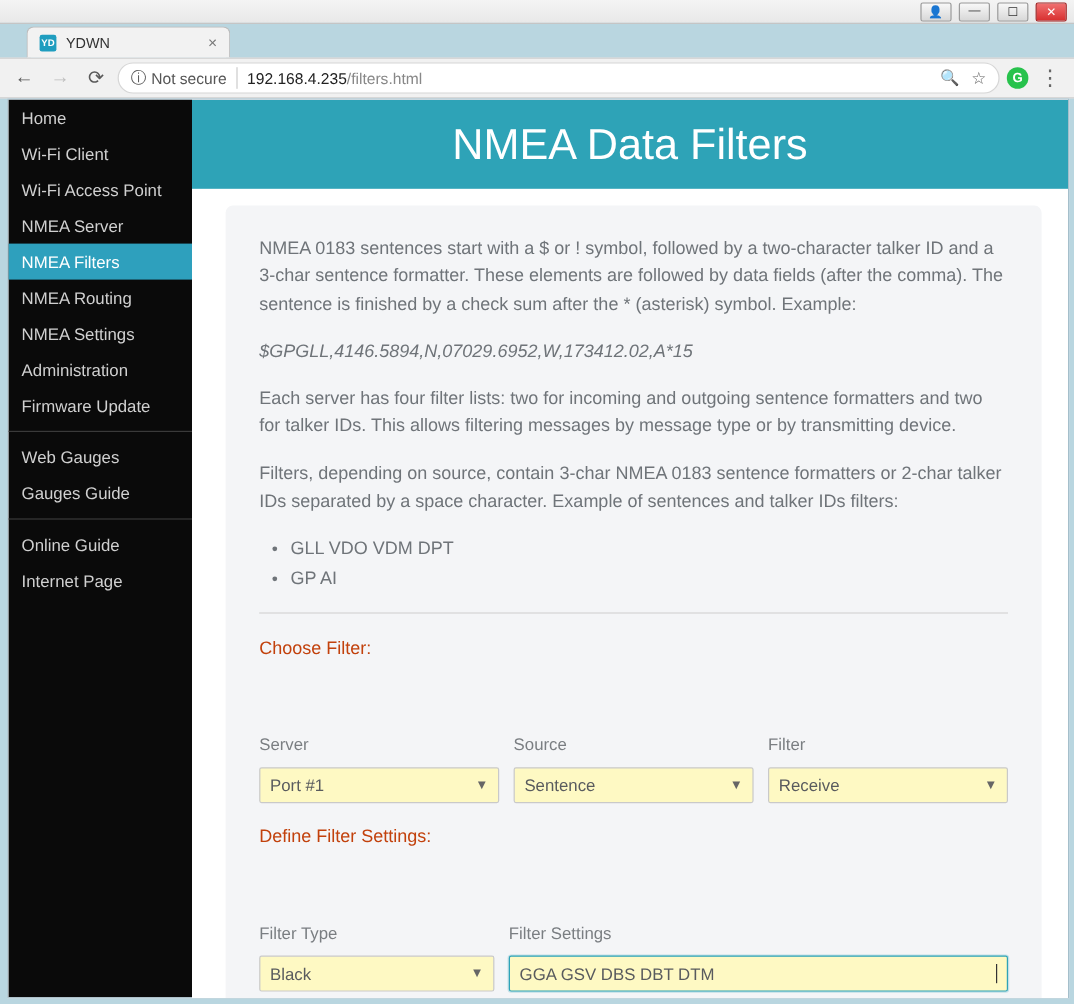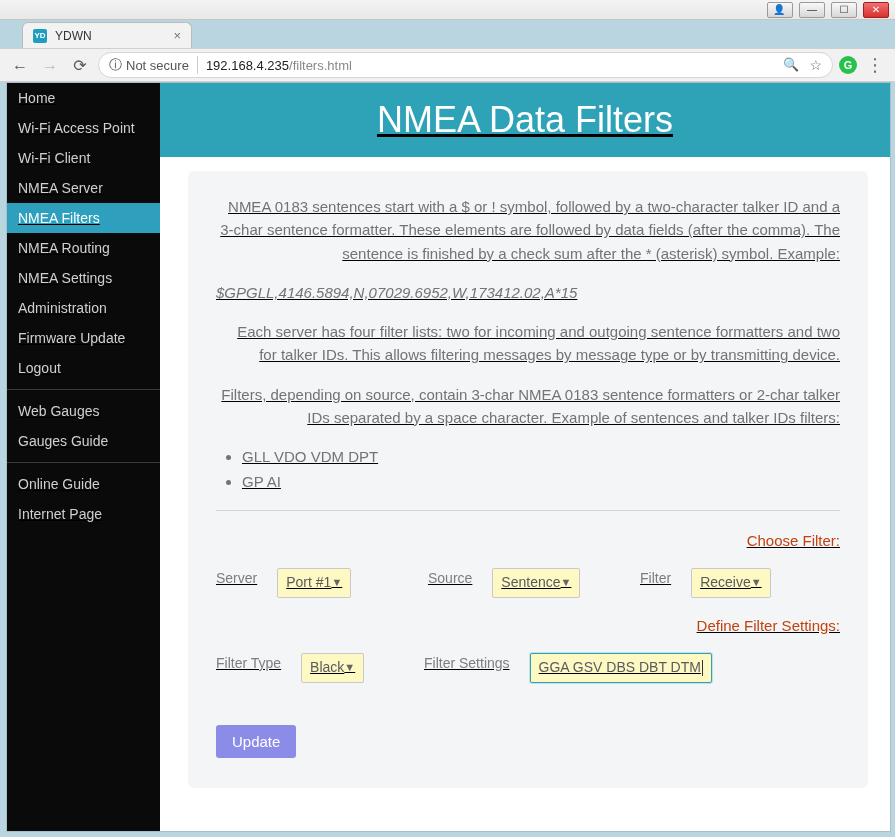--- a/index.html
+++ b/index.html
@@ -111,21 +111,20 @@
   .chrome-menu { width:24px; color:#666; font-size:18px; display:flex;align-items:center;justify-content:center;cursor:pointer;}
   
   .app {
     position:absolute;
     top: 82px;
     left: 6px; right: 4px; bottom: 5px;
     background:#fff;
     border:1px solid #a5bfcb;
     display:flex;
     overflow:hidden;
-    text-decoration:underline;
   }
   
   .sidebar {
     width: 153px;
     background:#0a0a0a;
     color:#c8c8c8;
     font-size:14px;
     display:flex; flex-direction:column;
   }
   .sidebar a {
@@ -159,31 +158,31 @@
   }
   .card {
     margin: 14px 22px 14px 28px;
     background:#f4f5f7;
     border-radius:6px;
     padding: 24px 28px 30px 28px;
     color:#6f7479;
     font-size:15px;
     line-height:1.55;
   }
-  .card p { margin-bottom: 16px; text-align: right;}
+  .card p { margin-bottom: 16px;}
   .card em.example { font-style:italic; display:block; margin: 4px 0 16px 0;}
   .card ul { margin: 4px 0 16px 26px;}
   .card li { margin-bottom:2px;}
   .card hr.sep {
     border:none; border-top:1px solid #d4d4d4;
     margin: 14px 0 18px 0;
   }
   .section-label { color:#c2410c; margin-bottom:8px; }
   .row { display:flex; gap:12px; margin-bottom:16px;}
-  .col { flex:1; display:flex; flex-direction:row; gap:20px;}
+  .col { flex:1; display:flex; flex-direction:column; gap:8px;margin-top:42px;}
   .col label { color:#7a7e82; font-size:14px;}
   .select, .textin {
     height:30px;
     border:1px solid #c9c9c9;
     background:#fef9c3;
     border-radius:2px;
     padding: 0 8px;
     font-size:14px;
     color:#595b5e;
     display:flex; align-items:center; justify-content:space-between;
@@ -243,29 +242,28 @@
       <span>☆</span>
     </span>
   </div>
   <span class="ext-badge">G</span>
   <div class="chrome-menu">⋮</div>
 </div>
 
 <div class="app">
   <nav class="sidebar" id="sidebar">
       <a>Home</a>
+      <a>Wi-Fi Client</a>
       <a>Wi-Fi Access Point</a>
-      <a>Wi-Fi Client</a>
       <a>NMEA Server</a>
       <a class="active">NMEA Filters</a>
       <a>NMEA Routing</a>
       <a>NMEA Settings</a>
       <a>Administration</a>
       <a>Firmware Update</a>
-      <a>Logout</a>
       <hr>
       <a>Web Gauges</a>
       <a>Gauges Guide</a>
       <hr>
       <a>Online Guide</a>
       <a>Internet Page</a>
     </nav>
   <div class="content">
     <div class="page-header">NMEA Data Filters</div>
     <div class="card">

